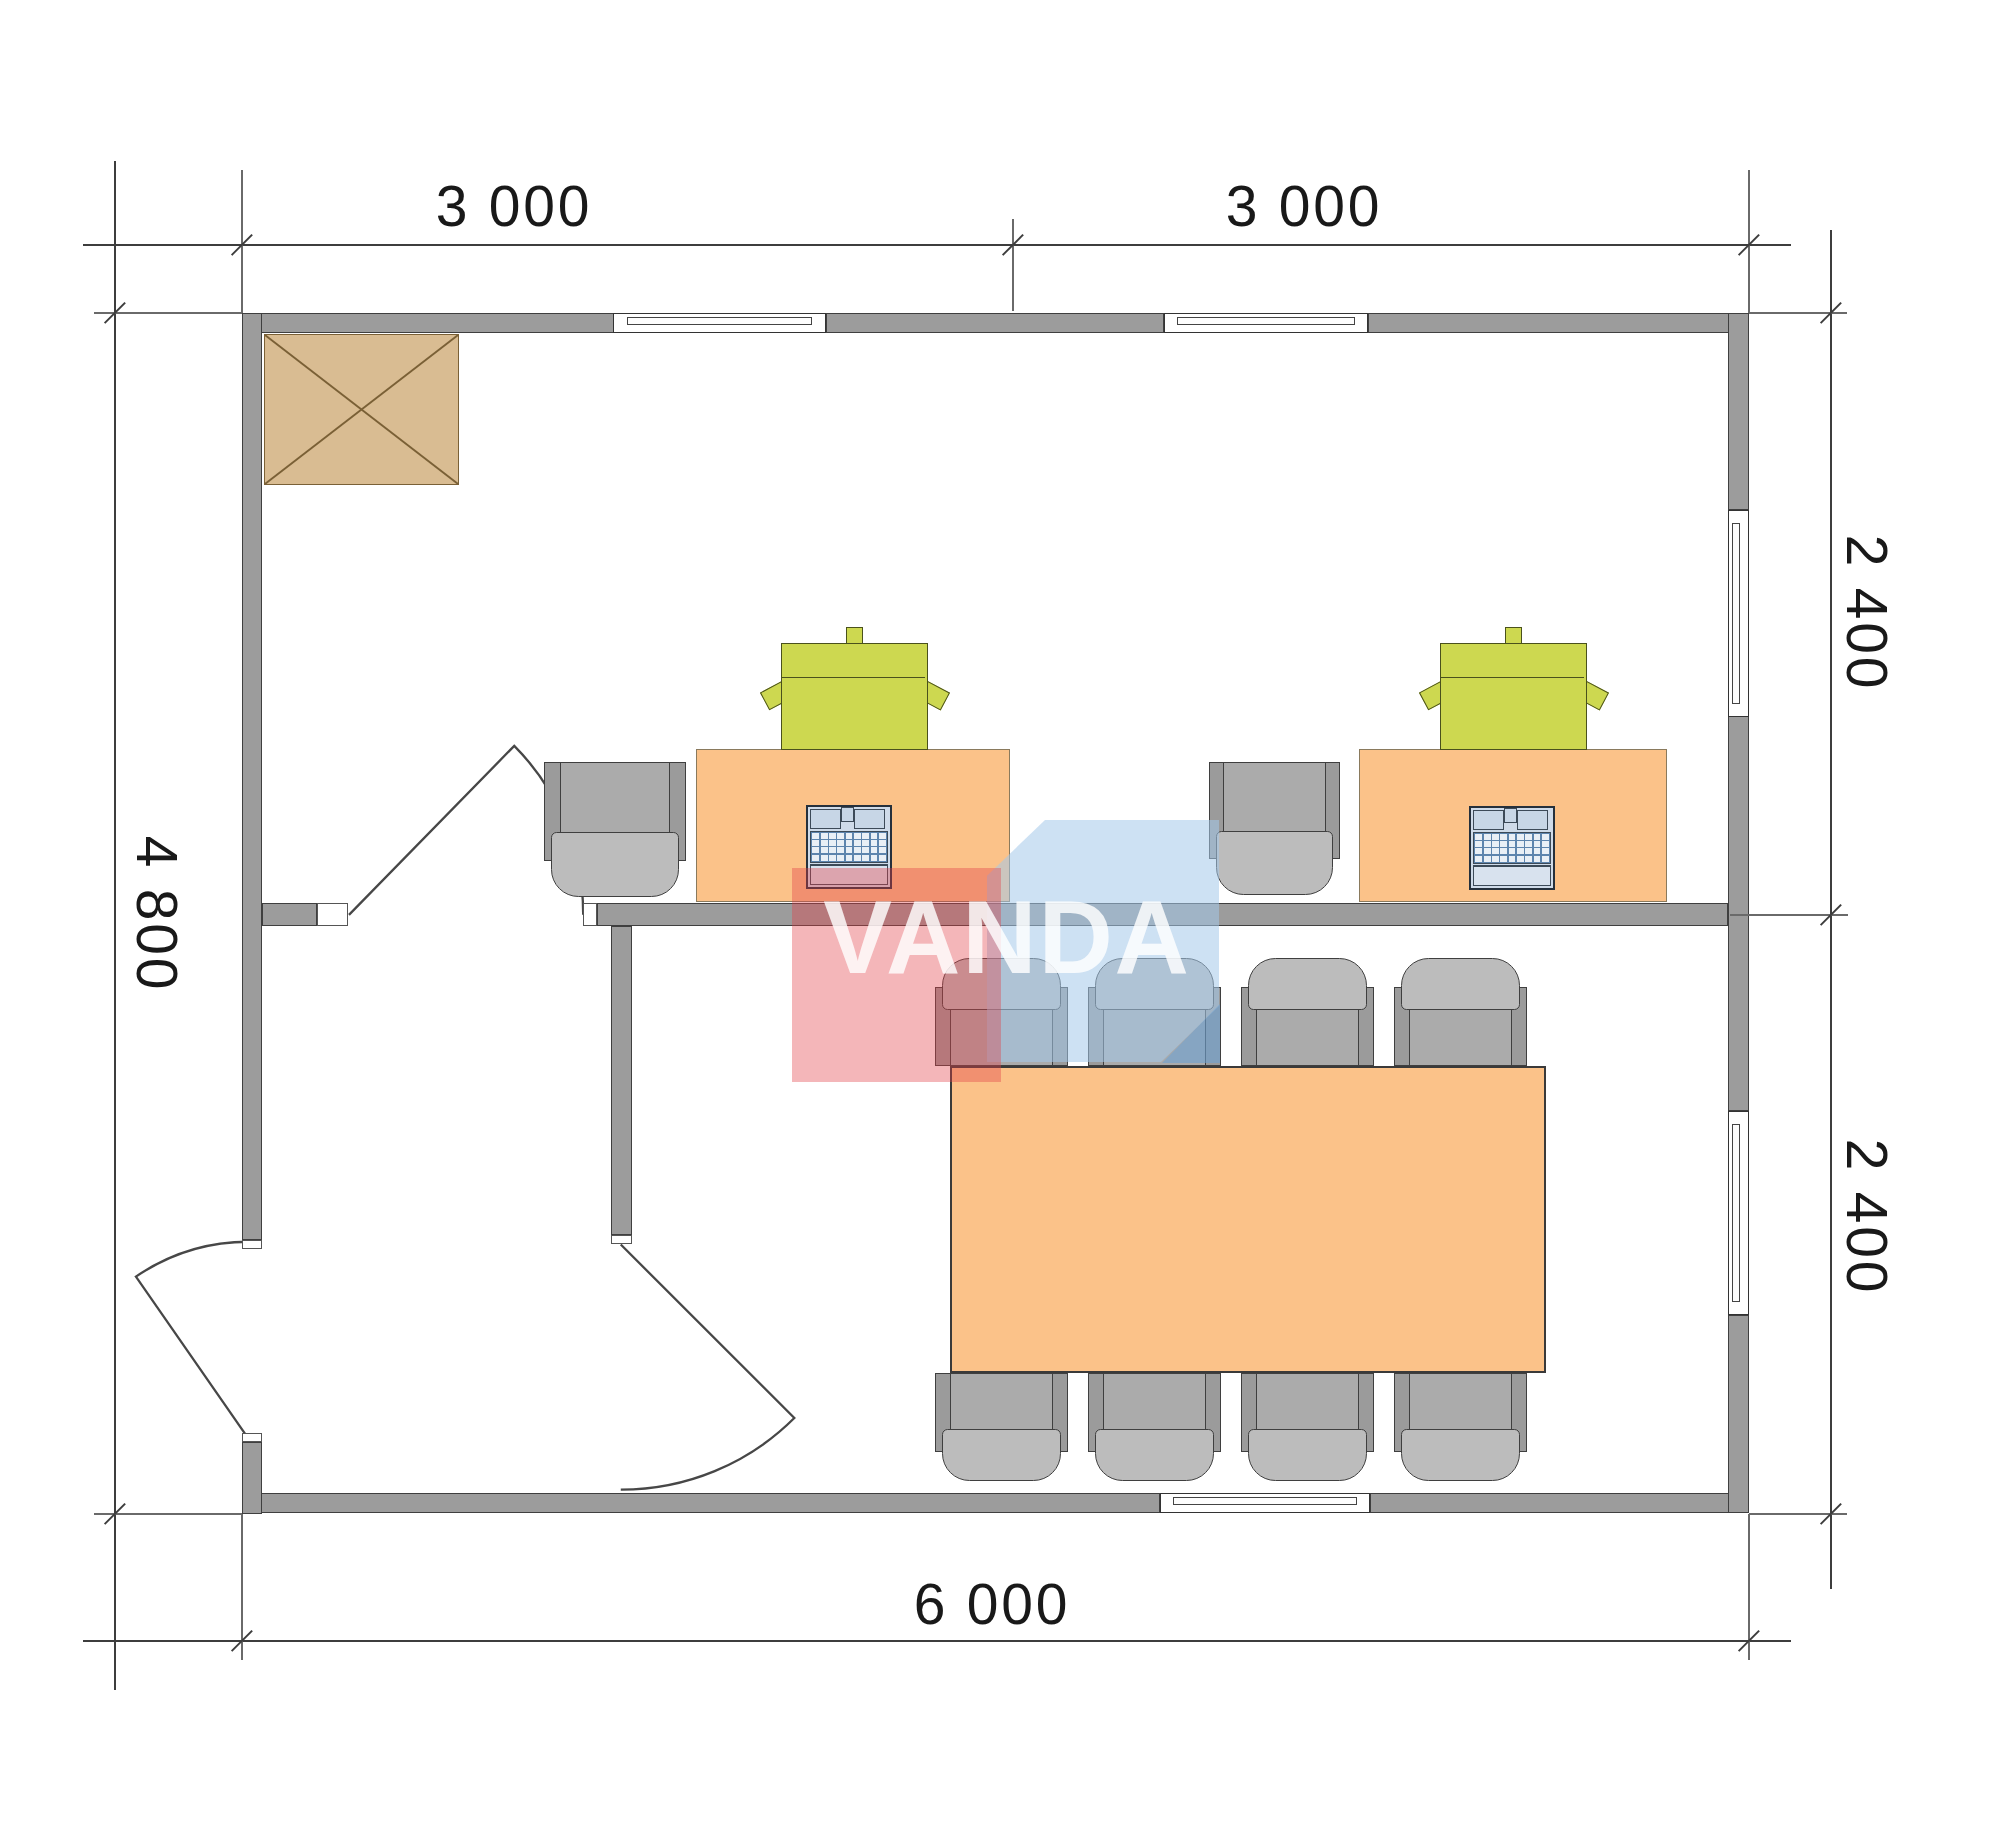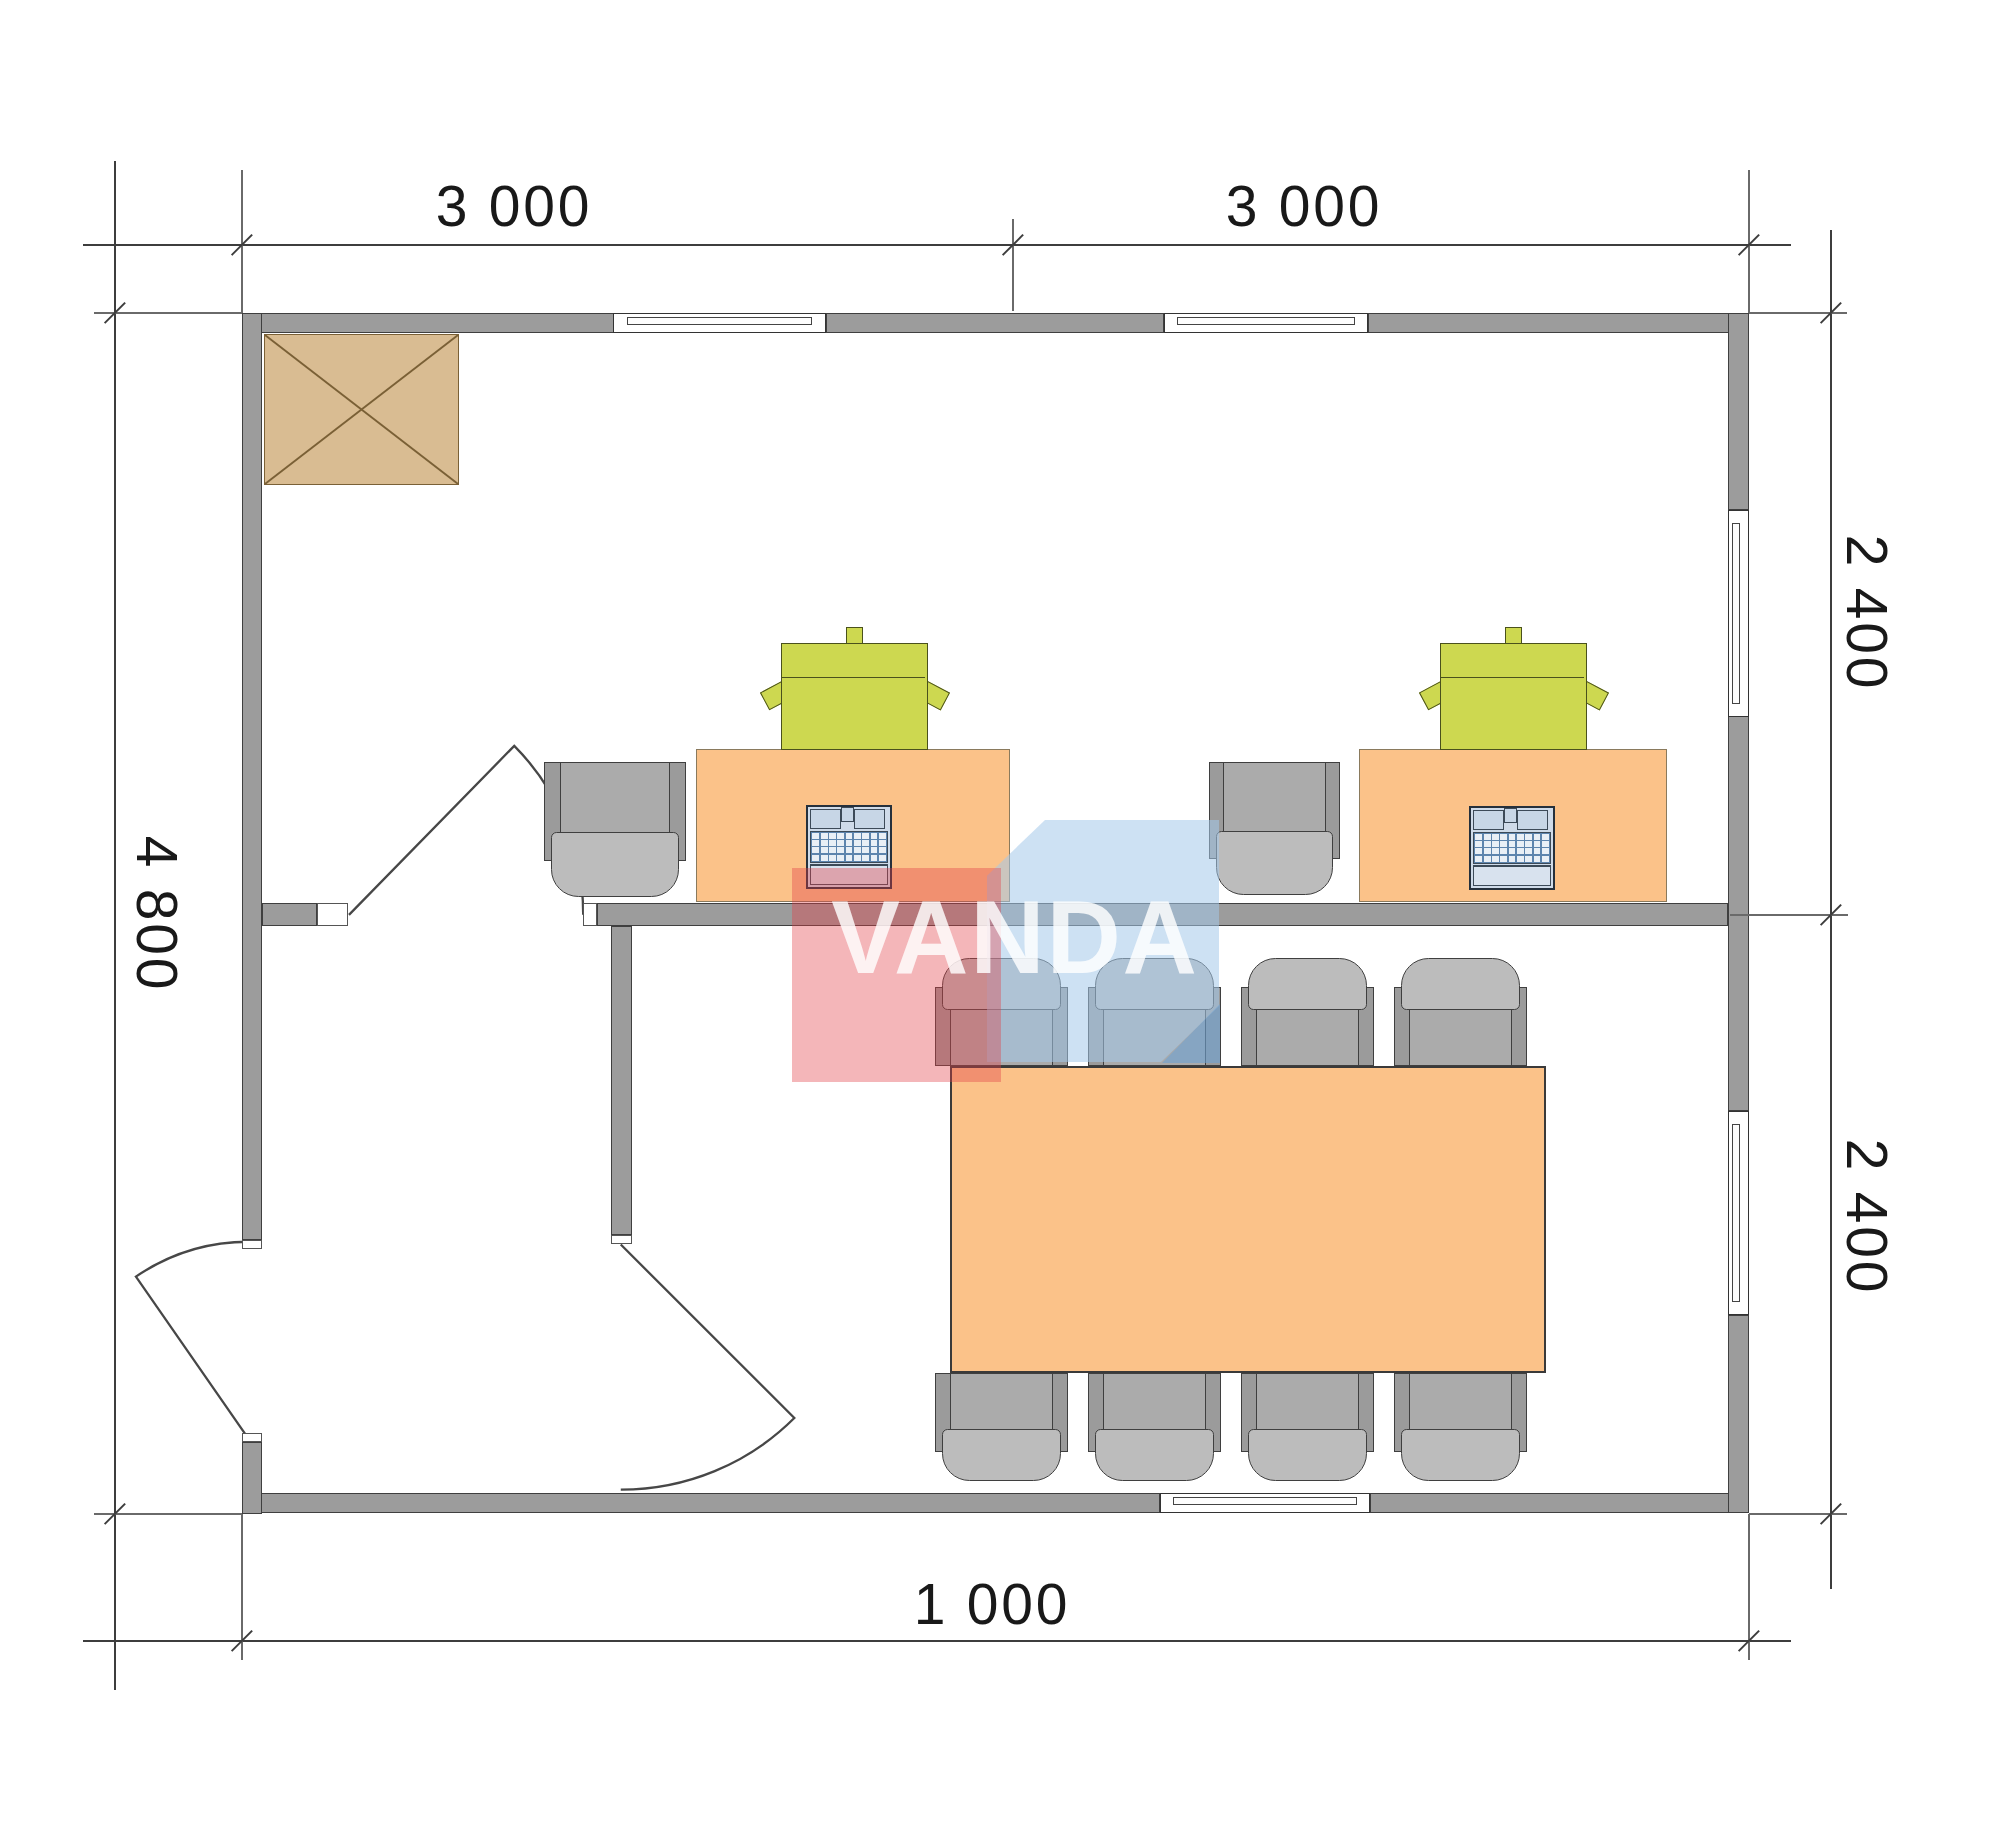--- a/index.html
+++ b/index.html
@@ -45,21 +45,21 @@
   .tick{position:absolute;width:29px;height:2.3px;background:#3d3d3d;transform:translate(-50%,-50%) rotate(-45deg);}
   .dim-label{position:absolute;font:400 57px/1 "Liberation Sans",sans-serif;color:#191919;letter-spacing:2.8px;white-space:nowrap;transform:translate(-50%,-50%);}
   .dim-label.rot{transform:translate(-50%,-50%) rotate(90deg);}
   
   .logo-red{position:absolute;left:792px;top:868px;width:209px;height:214px;background:rgba(226,62,70,0.38);}
   .logo-cube{position:absolute;left:987px;top:820px;width:232px;height:242px;background:rgba(164,200,233,0.55);
      clip-path:polygon(0% 23%,25% 0%,100% 0%,100% 77%,75% 100%,0% 100%);}
   .logo-tri{position:absolute;left:1162px;top:1004px;width:58px;height:59px;background:rgba(110,162,210,0.6);
      clip-path:polygon(100% 0%,100% 100%,0% 100%);}
   .logo-text{position:absolute;left:1007px;top:937px;transform:translate(-50%,-50%);
-     font:700 103px/1 "Liberation Sans",sans-serif;color:rgba(255,255,255,0.82);letter-spacing:1.8px;white-space:nowrap;margin-left:8px;}
+     font:700 103px/1 "Liberation Sans",sans-serif;color:rgba(255,255,255,0.82);letter-spacing:1.8px;white-space:nowrap;}
   svg.doors{position:absolute;left:0;top:0;}
 </style>
 </head>
 <body>
 
 <div class="plan">
   <svg class="doors layer" width="2012" height="1837" viewBox="0 0 2191 2000">
     <path fill="none" stroke="#474747" stroke-width="2.5" d="M380,996 L560,812 A258,258 0 0 1 635,996"></path>
     <path fill="none" stroke="#474747" stroke-width="2.5" d="M676,1355 L865,1544 A267,267 0 0 1 676,1622"></path>
     <path fill="none" stroke="#474747" stroke-width="2.5" d="M273,1570 L148,1390 A218,218 0 0 1 273,1352"></path>
@@ -208,21 +208,21 @@
     <div class="logo-tri"></div>
     <div class="logo-text">VANDA</div>
   </div>
 
   <div class="layer">
     <div class="dim-label" style="left:514px;top:206px;">3 000</div>
     <div class="dim-label" style="left:1304px;top:206px;">3 000</div>
     <div class="dim-label rot" style="left:1866px;top:613px;">2 400</div>
     <div class="dim-label rot" style="left:1866px;top:1217px;">2 400</div>
     <div class="dim-label rot" style="left:156px;top:914px;">4 800</div>
-    <div class="dim-label" style="left:992px;top:1604px;">1 000</div>
+    <div class="dim-label" style="left:992px;top:1604px;">6 000</div>
   <div class="dimline" style="left: 83px; top: 244px; width: 1708px; height: 1.8px; position: absolute;"></div>
       <div class="dimline" style="left: 83px; top: 1640px; width: 1708px; height: 1.8px; position: absolute;"></div>
       <div class="dimline" style="left: 114px; top: 161px; width: 1.8px; height: 1529px; position: absolute;"></div>
       <div class="dimline" style="left: 1830px; top: 230px; width: 1.8px; height: 1359px; position: absolute;"></div>
       <div class="extline" style="left: 241px; top: 170px; width: 1.8px; height: 143px; position: absolute;"></div>
       <div class="extline" style="left: 1012px; top: 219px; width: 1.8px; height: 92px; position: absolute;"></div>
       <div class="extline" style="left: 1748px; top: 170px; width: 1.8px; height: 143px; position: absolute;"></div>
       <div class="extline" style="left: 241px; top: 1514px; width: 1.8px; height: 146px; position: absolute;"></div>
       <div class="extline" style="left: 1748px; top: 1514px; width: 1.8px; height: 146px; position: absolute;"></div>
       <div class="extline" style="left: 94px; top: 312px; width: 148px; height: 1.8px; position: absolute;"></div>

